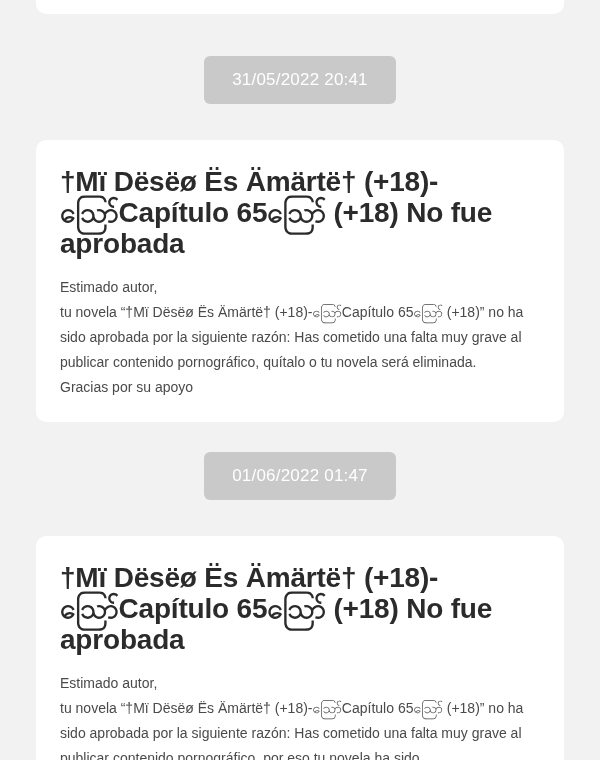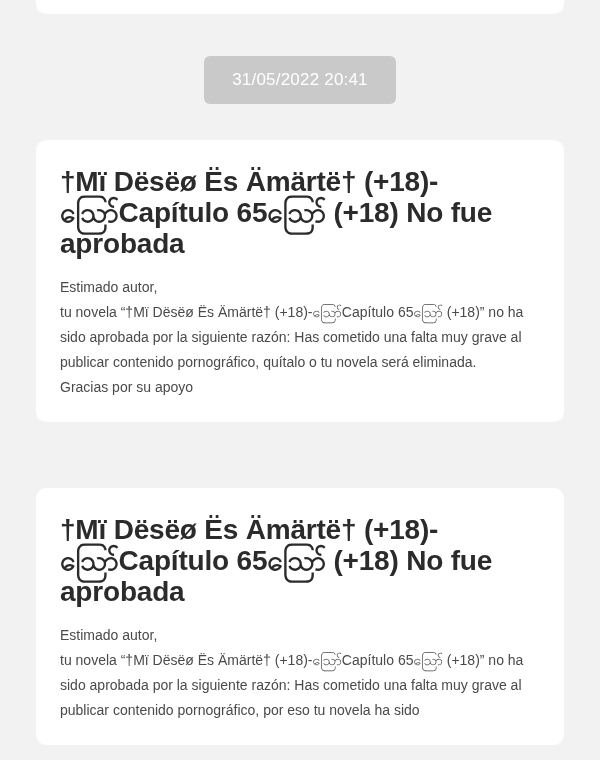--- a/index.html
+++ b/index.html
@@ -89,20 +89,23 @@
 
   <div class="card">
     <div class="card-title">†Mï Dësëø Ës Ämärtë† (+18)-ဪCapítulo 65ဪ (+18) No fue aprobada</div>
     <div class="card-body">Estimado autor,
 tu novela “†Mï Dësëø Ës Ämärtë† (+18)-ဪCapítulo 65ဪ (+18)” no ha sido aprobada por la siguiente razón: Has cometido una falta muy grave al publicar contenido pornográfico, quítalo o tu novela será eliminada.
 Gracias por su apoyo</div>
   </div>
 
   <div class="gap-sm"></div>
 
+  <div class="timestamp-row">
+    <span class="timestamp">01/06/2022 01:47</span>
+  </div>
 
   <div class="gap-md"></div>
 
   <div class="card clip-bottom">
     <div class="card-title">†Mï Dësëø Ës Ämärtë† (+18)-ဪCapítulo 65ဪ (+18) No fue aprobada</div>
     <div class="card-body">Estimado autor,
 tu novela “†Mï Dësëø Ës Ämärtë† (+18)-ဪCapítulo 65ဪ (+18)” no ha sido aprobada por la siguiente razón: Has cometido una falta muy grave al publicar contenido pornográfico, por eso tu novela ha sido</div>
   </div>
 
 </div>

